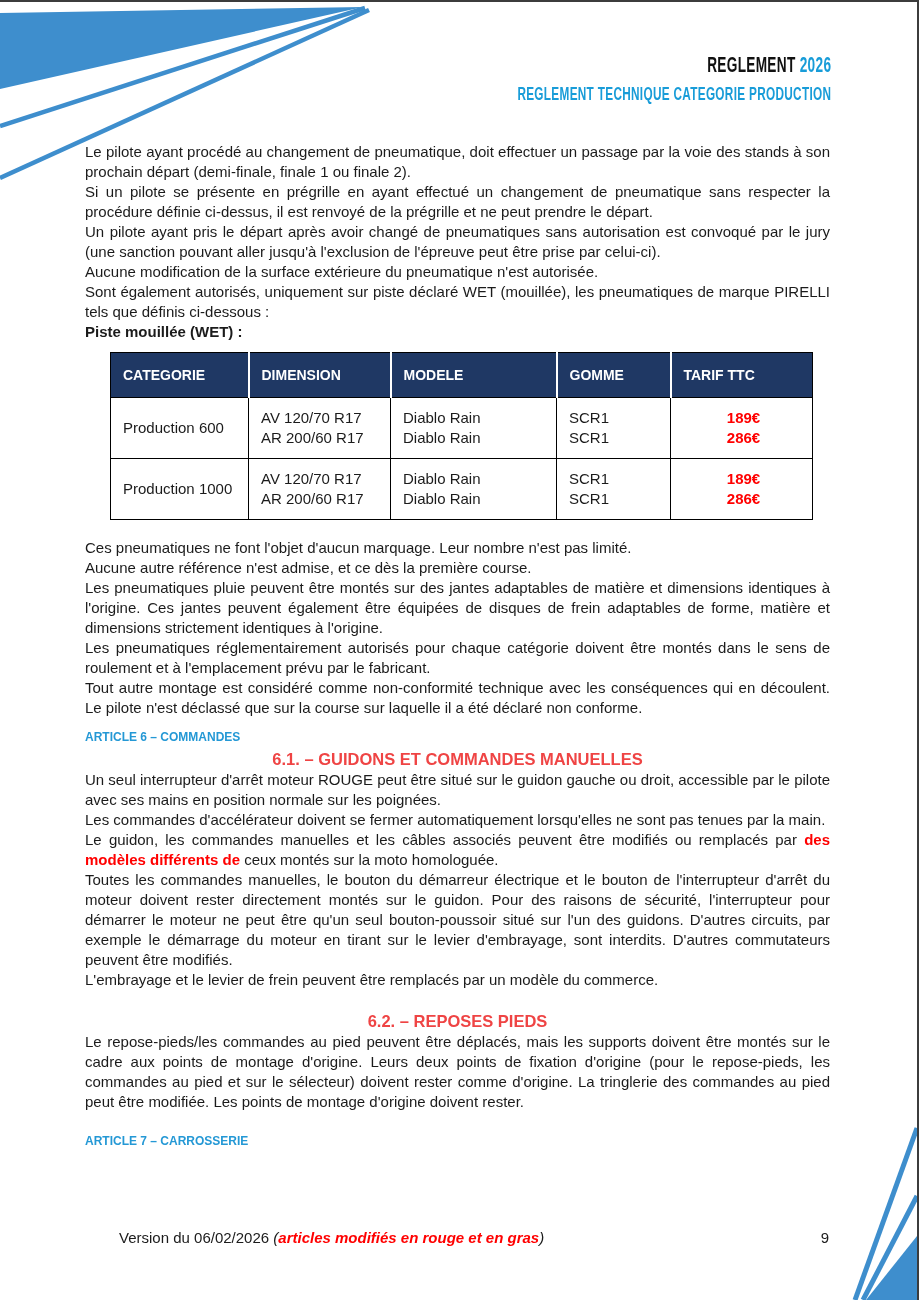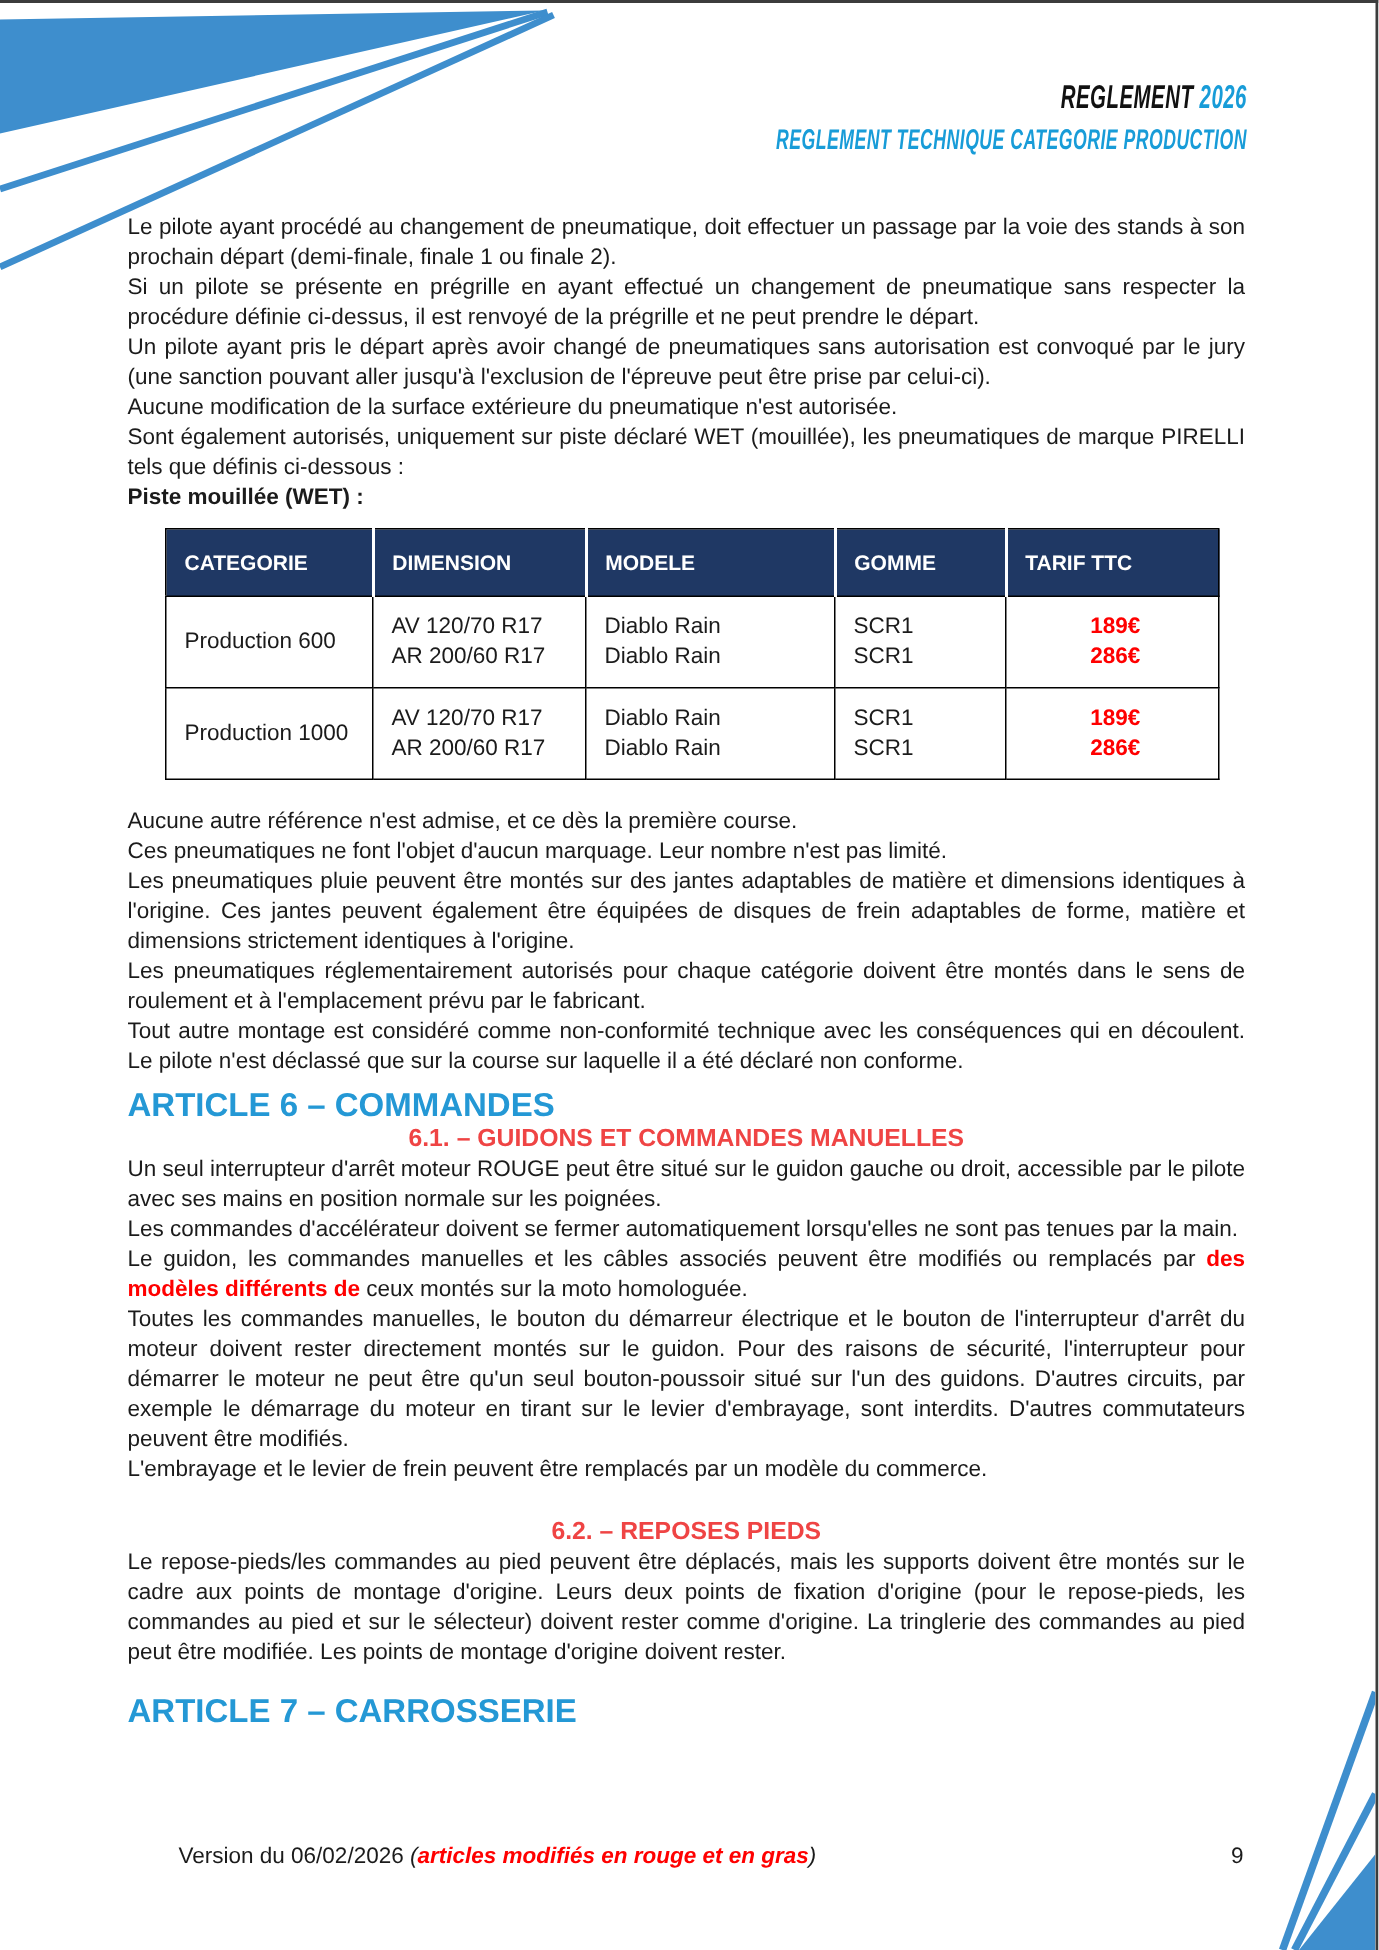--- a/index.html
+++ b/index.html
@@ -5,35 +5,35 @@
   html,body{margin:0;padding:0;background:#ffffff;}
   .page{
     position:relative;width:919px;height:1300px;background:#fff;overflow:hidden;
     font-family:"Liberation Sans",sans-serif;color:#1b1b1b;
     border-top:2px solid #3c3c3c;border-right:2px solid #3c3c3c;box-sizing:border-box;
   }
   .deco{position:absolute;pointer-events:none;}
   .deco-tl{top:0;left:0;}
   .deco-br{bottom:0;right:0;}
 
-  .doc-header{position:absolute;top:50px;right:86px;text-align:right;font-weight:bold;font-style:italic;}
+  .doc-header{position:absolute;top:50px;right:86px;text-align:right;font-weight:bold;}
   .hline1{font-size:22px;white-space:nowrap;transform:scaleX(0.62);transform-origin:100% 50%;letter-spacing:0.5px;}
   .hline2{font-size:19px;white-space:nowrap;transform:scaleX(0.62);transform-origin:100% 50%;margin-top:5px;letter-spacing:0.5px;}
   .cyan{color:#189cd8;}
   .blk{color:#111;}
 
   .content{position:absolute;left:85px;top:140px;width:745px;font-size:15px;line-height:20px;text-align:justify;}
   .content p{margin:0;}
   .mt16{margin-top:16px;}
   .mt20{margin-top:20px;}
   .bold{font-weight:bold;}
   .red{color:#ff0000;}
   .it{font-style:italic;}
 
-  h2.art{font-size:22px;line-height:22px;color:#2498d5;margin:8px 0 0 0;text-align:left;font-weight:bold;}
+  h2.art{font-size:12px;line-height:22px;color:#2498d5;margin:8px 0 0 0;text-align:left;font-weight:bold;}
   h2.art.mt18{margin-top:18px;}
   h3.sub{font-size:16.5px;line-height:22px;color:#ef4444;margin:0;text-align:center;font-weight:bold;}
   h3.sub.mt20{margin-top:20px;}
 
   table.tyres{border-collapse:collapse;margin:10px 0 18px 25px;width:702px;border:1px solid #000;table-layout:fixed;}
   table.tyres th{
     background:#1f3864;color:#fff;font-weight:bold;text-align:left;
     padding:12px 4px 12px 12px;font-size:14px;border-right:2px solid #fff;border-bottom:1px solid #000;
   }
   table.tyres th:last-child{border-right:1px solid #000;}
@@ -131,22 +131,22 @@
             <div>SCR1</div>
           </td>
           <td class="tarif">
             <div>189€</div>
             <div>286€</div>
           </td>
         </tr>
       </tbody>
     </table>
 
+    <p>Ces pneumatiques ne font l'objet d'aucun marquage. Leur nombre n'est pas limité.</p>
     <p>Aucune autre référence n'est admise, et ce dès la première course.</p>
-    <p>Ces pneumatiques ne font l'objet d'aucun marquage. Leur nombre n'est pas limité.</p>
     <p>Les pneumatiques pluie peuvent être montés sur des jantes adaptables de matière et dimensions identiques à l'origine. Ces jantes peuvent également être équipées de disques de frein adaptables de forme, matière et dimensions strictement identiques à l'origine.</p>
     <p>Les pneumatiques réglementairement autorisés pour chaque catégorie doivent être montés dans le sens de roulement et à l'emplacement prévu par le fabricant.</p>
     <p>Tout autre montage est considéré comme non-conformité technique avec les conséquences qui en découlent. Le pilote n'est déclassé que sur la course sur laquelle il a été déclaré non conforme.</p>
 
     <h2 class="art">ARTICLE 6 – COMMANDES</h2>
     <h3 class="sub">6.1. – GUIDONS ET COMMANDES MANUELLES</h3>
     <p>Un seul interrupteur d'arrêt moteur ROUGE peut être situé sur le guidon gauche ou droit, accessible par le pilote avec ses mains en position normale sur les poignées.</p>
     <p>Les commandes d'accélérateur doivent se fermer automatiquement lorsqu'elles ne sont pas tenues par la main.</p>
     <p>
       <span>Le guidon, les commandes manuelles et les câbles associés peuvent être modifiés ou remplacés par </span><span class="red bold">des modèles différents de</span><span> ceux montés sur la moto homologuée.</span>

